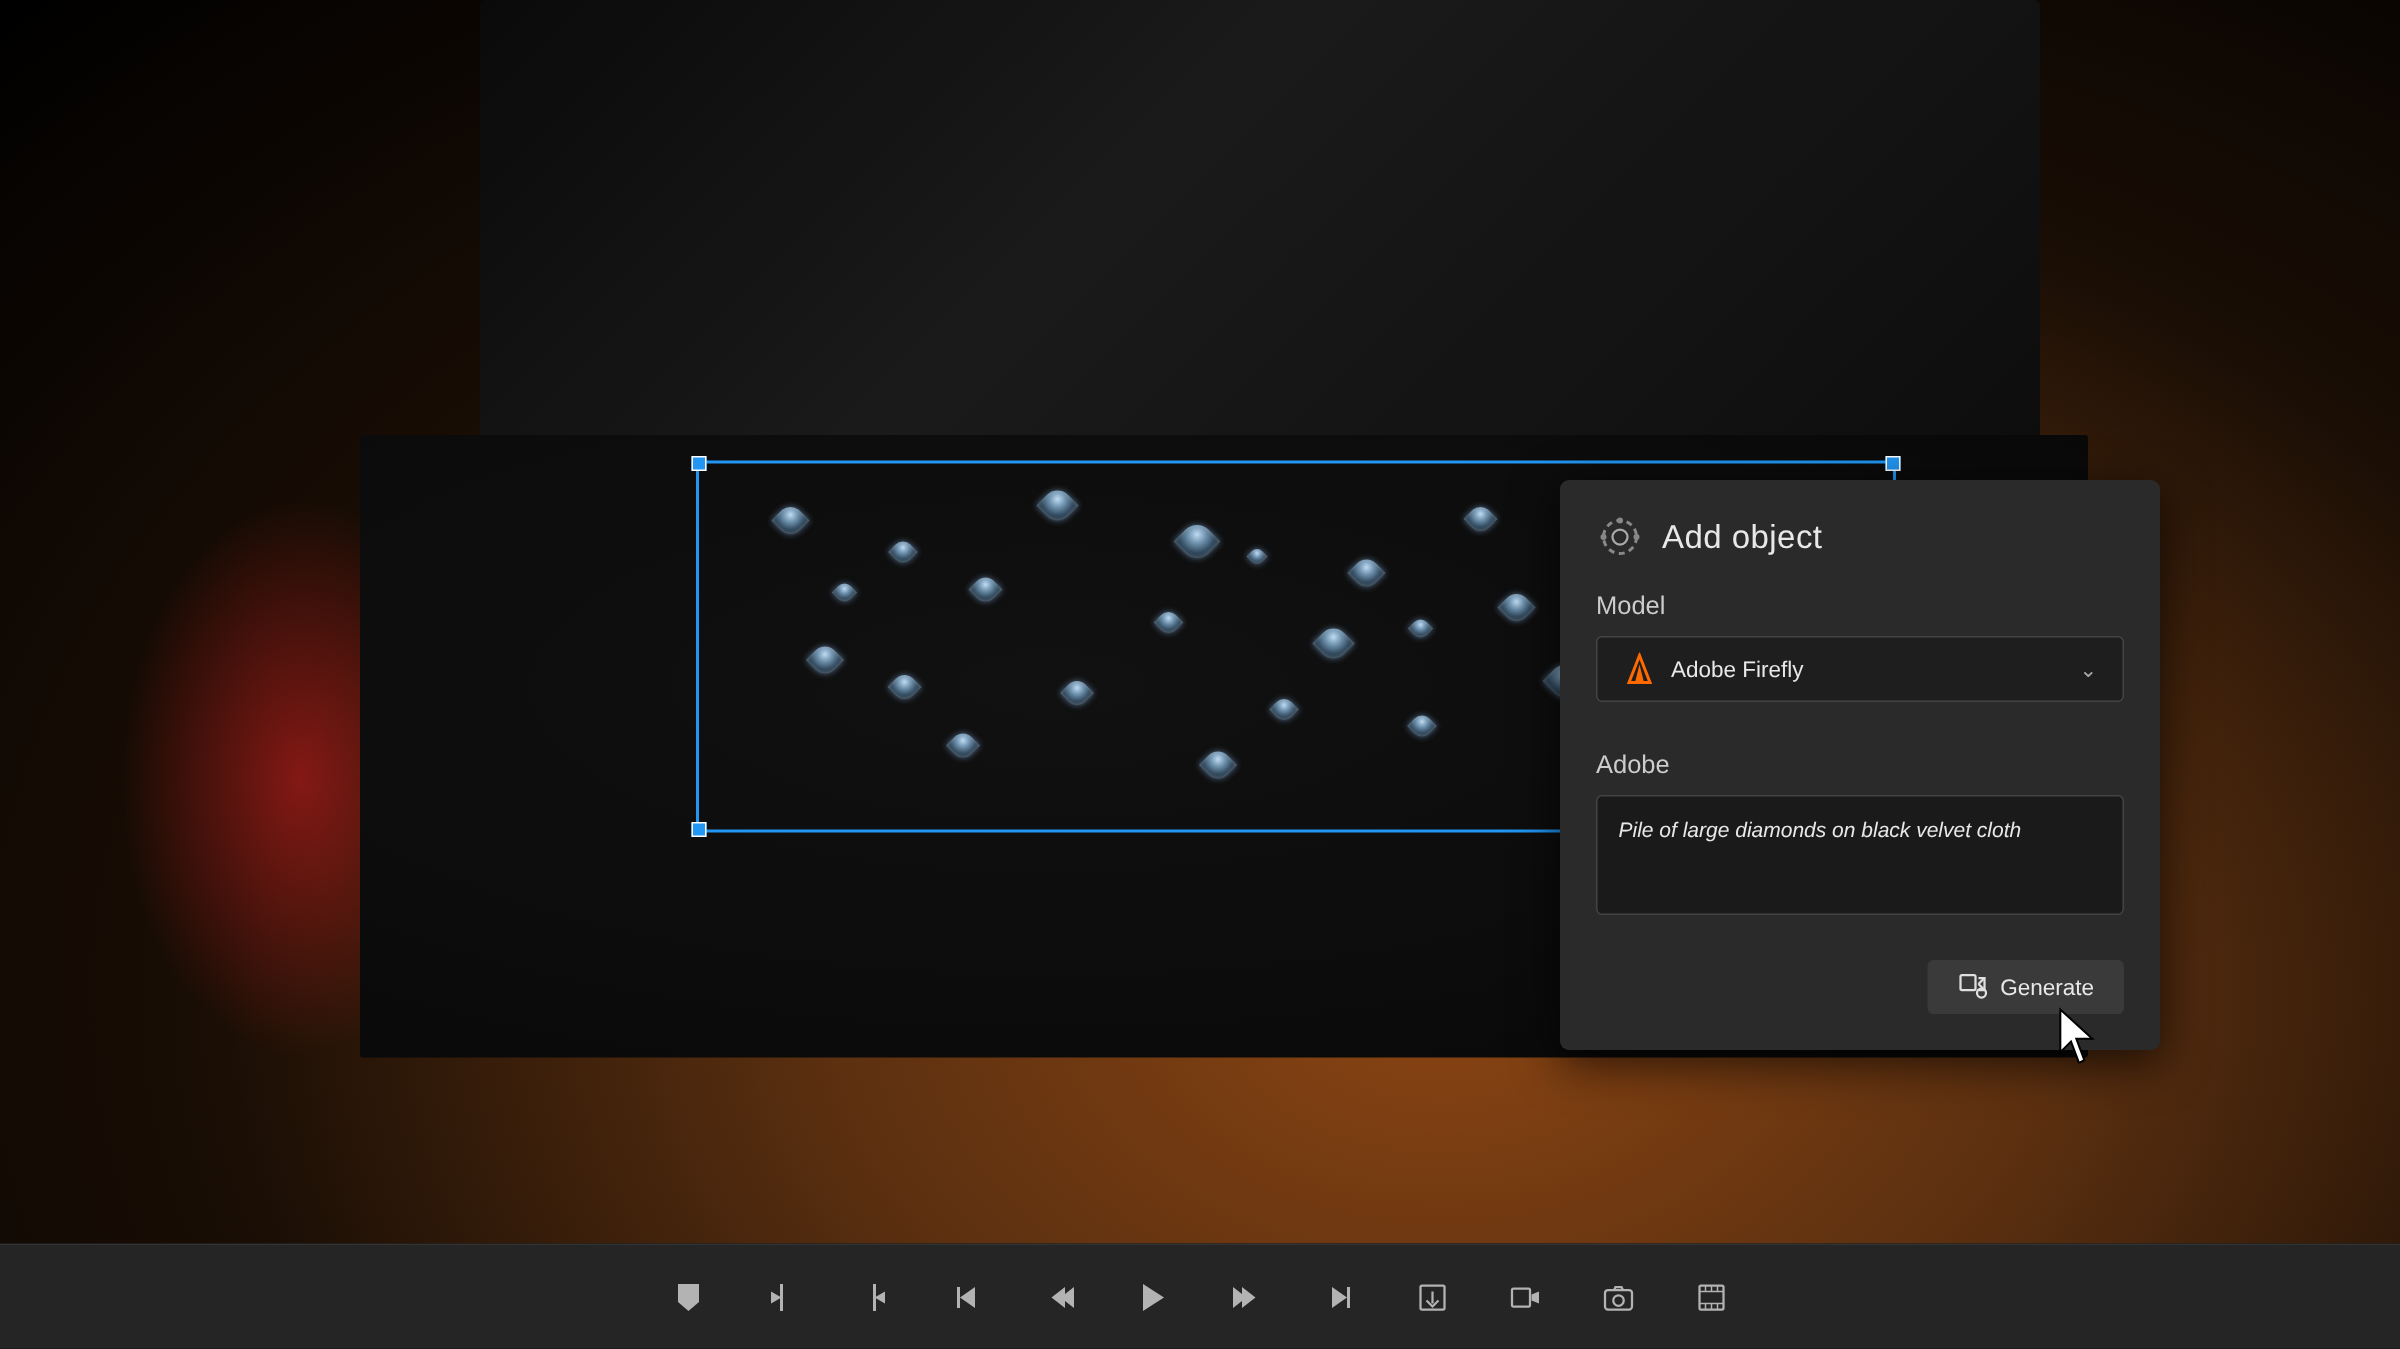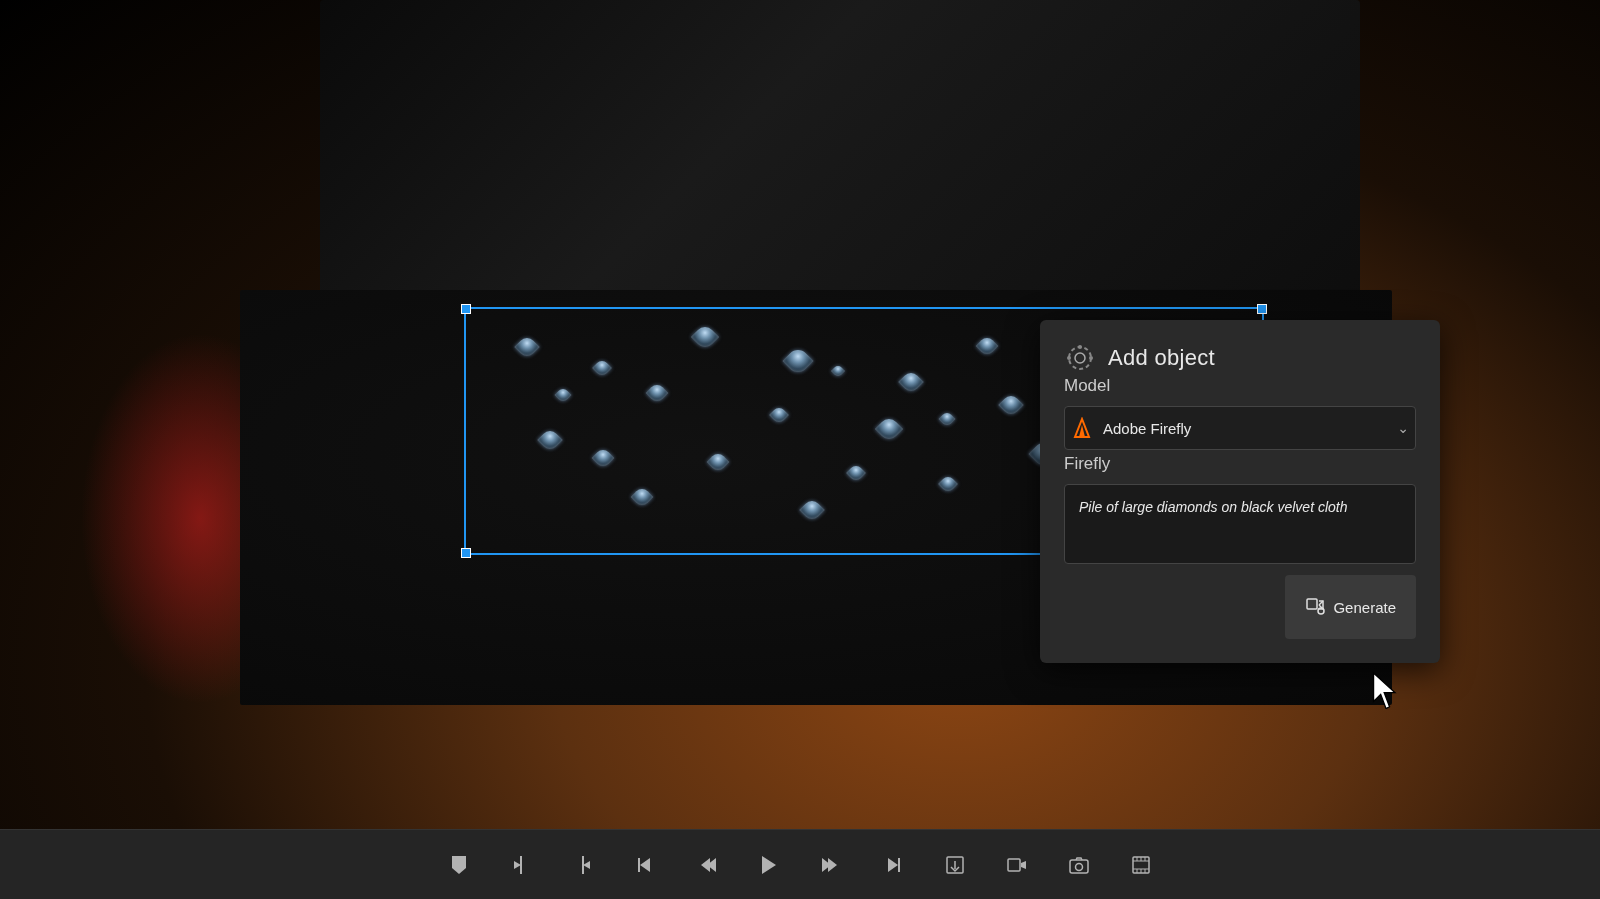--- a/index.html
+++ b/index.html
@@ -117,21 +117,21 @@
       background: #2a2a2a;
       border-radius: 6px;
       padding: 22px 24px 24px;
       box-shadow: 0 8px 32px rgba(0,0,0,0.7);
     }
 
     .panel-header {
       display: flex;
       align-items: center;
       gap: 12px;
-      margin-bottom: 2px;
+      margin-bottom: 20px;
     }
 
     .panel-icon {
       width: 32px;
       height: 32px;
       display: flex;
       align-items: center;
       justify-content: center;
     }
 
@@ -153,28 +153,28 @@
       color: #cccccc;
       margin-bottom: 10px;
       font-weight: 400;
     }
 
     .model-dropdown {
       width: 100%;
       background: #1e1e1e;
       border: 1px solid #444;
       border-radius: 4px;
-      padding: 10px 6px;
+      padding: 10px 17px;
       color: #e8e8e8;
       font-size: 15px;
       display: flex;
       align-items: center;
       justify-content: space-between;
       cursor: pointer;
-      margin-bottom: 4px;
+      margin-bottom: 32px;
     }
 
     .model-dropdown-left {
       display: flex;
       align-items: center;
       gap: 10px;
     }
 
     .model-name {
       color: #e8e8e8;
@@ -201,27 +201,27 @@
       line-height: 1.5;
       font-style: italic;
     }
 
     .prompt-textarea::placeholder {
       color: #888;
     }
 
     .generate-btn {
       float: right;
-      margin-top: 7px;
+      margin-top: 25px;
       background: #3a3a3a;
       border: none;
       border-radius: 4px;
       color: #e8e8e8;
       font-size: 15px;
-      padding: 22px 20px;
+      padding: 8px 20px;
       cursor: pointer;
       display: flex;
       align-items: center;
       gap: 8px;
     }
 
     .generate-icon-svg {
       width: 20px;
       height: 20px;
       flex-shrink: 0;
@@ -365,21 +365,21 @@
         <svg width="22" height="22" viewBox="0 0 22 22">
           <polygon points="11,2 4,20 18,20" fill="none" stroke="#ff6a00" stroke-width="2"></polygon>
           <polygon points="11,8 8,20 14,20" fill="#ff6a00"></polygon>
         </svg>
         <span class="model-name">Adobe Firefly</span>
       </div>
       <span class="chevron-down">⌄</span>
     </div>
 
     
-    <div class="section-label">Firefly</div>
+    <div class="section-label">Adobe</div>
     <textarea class="prompt-textarea" style="">Pile of large diamonds on black velvet cloth</textarea>
 
     
     <button class="generate-btn">
       <svg class="generate-icon-svg" viewBox="0 0 20 20">
         <rect x="2" y="2" width="10" height="10" rx="1" fill="none" stroke="#e0e0e0" stroke-width="1.5"></rect>
         <path d="M14 8 L18 4" stroke="#e0e0e0" stroke-width="1.5"></path>
         <path d="M14 8 L18 12" stroke="#e0e0e0" stroke-width="1.5"></path>
         <circle cx="16" cy="14" r="3" fill="none" stroke="#e0e0e0" stroke-width="1.5"></circle>
         <path d="M14 4 L18 4 L18 12 L14 12" fill="none" stroke="#e0e0e0" stroke-width="1.5"></path>

